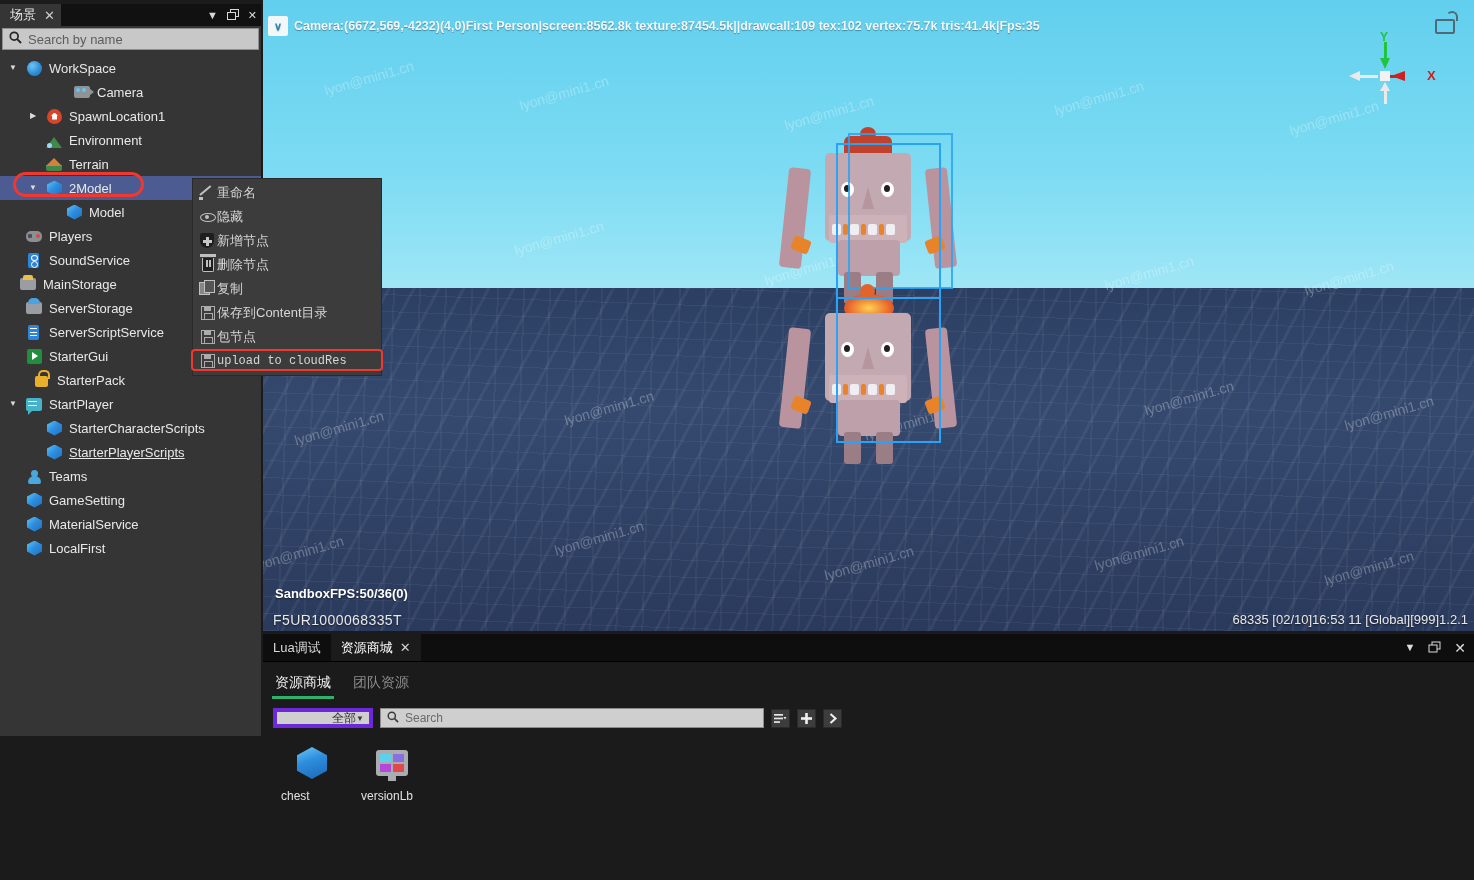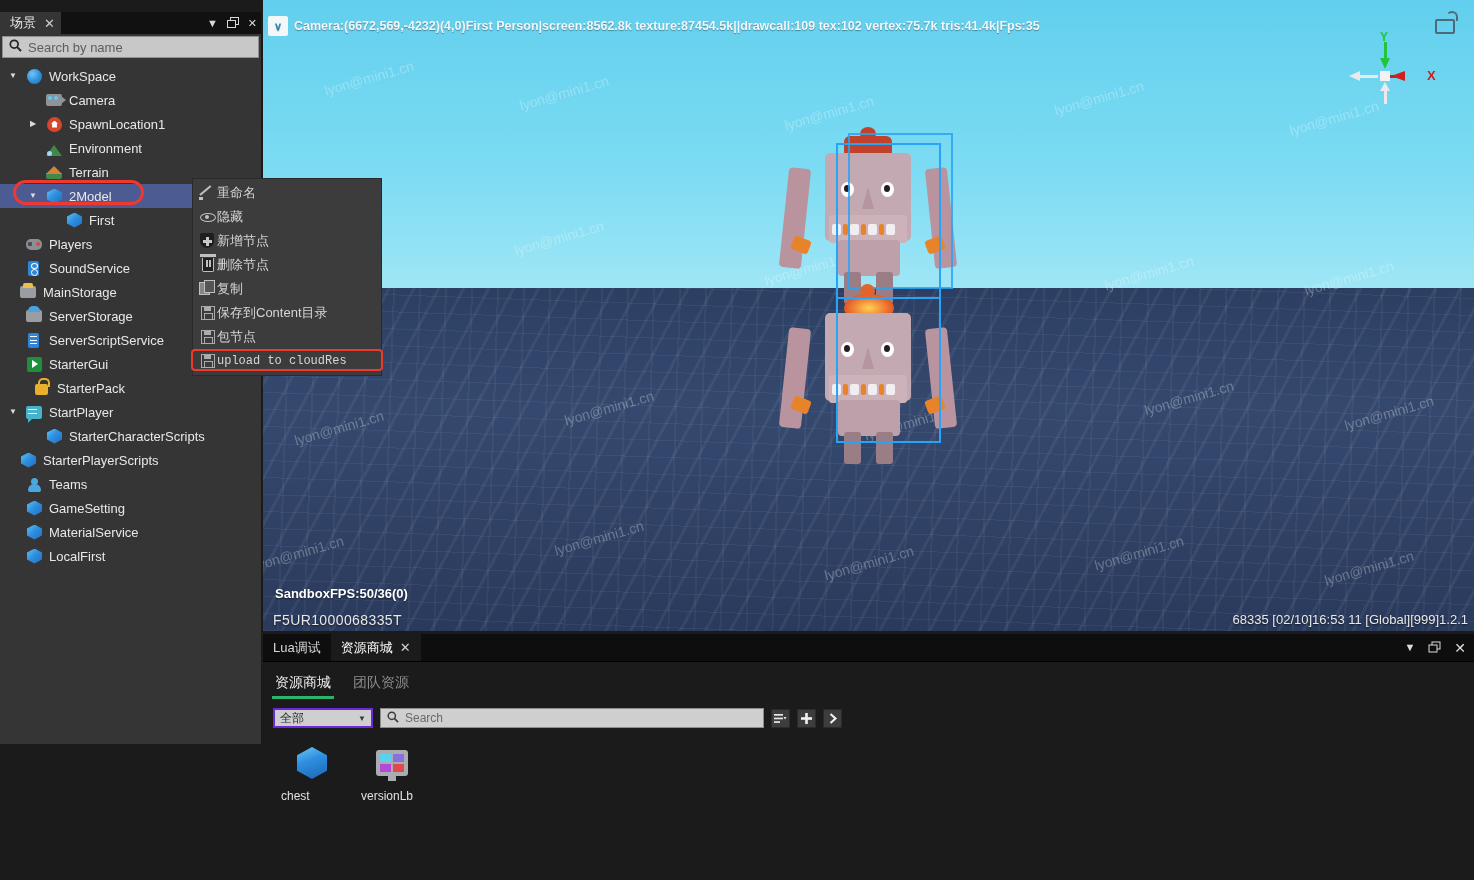--- a/index.html
+++ b/index.html
@@ -1,21 +1,21 @@
 <!DOCTYPE html>
 <html><head>
 <meta charset="utf-8">
 <style>
   * { box-sizing: border-box; margin:0; padding:0; }
   html,body{ width:1474px; height:880px; overflow:hidden;
     background:#1b1b1b; font-family:"Liberation Sans", sans-serif; }
   #app{ position:relative; width:1474px; height:880px; }
 
   
-  #scene-panel{ position:absolute; left:0; top:12px; width:262px; height:732px;
+  #scene-panel{ position:absolute; left:0; top:4px; width:262px; height:732px;
     background:#353535; border-right:1px solid #1a1a1a; }
   .panel-tabbar{ height:22px; background:#111; display:flex; align-items:center;
     position:relative; }
   .panel-tab{ height:22px; padding:0 6px 0 10px; background:#353535;
     display:flex; align-items:center; gap:8px; color:#e4e4e4; font-size:13px; }
   .panel-tab .tab-x{ font-size:13px; color:#cfcfcf; line-height:1; }
   .panel-ctrls{ position:absolute; right:4px; top:0; height:22px;
     display:flex; align-items:center; gap:9px; color:#d8d8d8; }
   .ctrl{ font-size:11px; line-height:1; cursor:default; }
   .ctrl svg{ display:block; }
@@ -266,22 +266,22 @@
     align-items:center; gap:13px; color:#dcdcdc; }
 
   .bp-body{ position:absolute; left:0; top:27px; right:0; bottom:0; background:#1b1b1b;
     border-top:1px solid #000; }
   .subtabs{ display:flex; gap:22px; padding:12px 0 0 12px; }
   .subtab{ font-size:14px; color:#8d8d8d; padding-bottom:7px; position:relative; }
   .subtab.active{ color:#f0f0f0; }
   .subtab.active:after{ content:""; position:absolute; left:-3px; right:-3px; bottom:0;
     height:3px; background:#2db26b; }
   .asset-toolbar{ display:flex; align-items:center; gap:7px; padding:9px 0 0 10px; }
-  .select-box{ width:100px; height:20px; background:#cfcfcf; border:2px solid #6d28d9;
-    display:flex; align-items:center; justify-content:space-between; padding:0 5px;
+  .select-box{ width:100px; height:20px; background:#cfcfcf; border:4px solid #6d28d9;
+    display:flex; align-items:center; justify-content:flex-end; padding:0 5px;
     font-size:12px; color:#2b2b2b; }
   .select-box .caret{ font-size:8px; color:#3a3a3a; }
   .asset-search{ width:384px; height:20px; background:#cfcfcf; border:1px solid #8c8c8c;
     display:flex; align-items:center; gap:6px; padding:0 6px; }
   .asset-search input{ flex:1; border:0; background:transparent; outline:none;
     font-size:12px; color:#3a3a3a; font-family:"Liberation Sans", sans-serif; }
   .asset-search input::placeholder{ color:#6a6a6a; }
   .tbtn{ width:19px; height:19px; background:#3d3d3d; border:1px solid #2a2a2a;
     display:flex; align-items:center; justify-content:center; color:#e6e6e6; font-size:11px; }
 
@@ -334,21 +334,21 @@
     </div>
 
     <div class="tree" id="tree">
         <div class="tree-row" style="padding-left: 6px;">
           <span class="twisty">▼</span>
           <span class="ticon">
             <span class="ic-globe" style="display: block;"></span>
           </span>
           <span class="tlabel">WorkSpace</span>
         </div>
-        <div class="tree-row" style="padding-left: 26px;">
+        <div class="tree-row" style="padding-left: 26px; margin-left: 28px;">
           <span class="twisty"></span>
           <span class="ticon">
             <span class="ic-camera" style="display: block;"></span>
           </span>
           <span class="tlabel">Camera</span>
         </div>
         <div class="tree-row" style="padding-left: 26px;">
           <span class="twisty">▶</span>
           <span class="ticon">
             <span class="ic-spawn" style="display: block;"></span>
@@ -374,21 +374,21 @@
           <span class="ticon">
             <span class="ic-cube" style="display: block;"></span>
           </span>
           <span class="tlabel">2Model</span>
         </div>
         <div class="tree-row" style="padding-left: 46px;">
           <span class="twisty"></span>
           <span class="ticon">
             <span class="ic-cube" style="display: block;"></span>
           </span>
-          <span class="tlabel">First</span>
+          <span class="tlabel">Model</span>
         </div>
         <div class="tree-row" style="padding-left: 6px;">
           <span class="twisty"></span>
           <span class="ticon">
             <span class="ic-pad" style="display: block;"></span>
           </span>
           <span class="tlabel">Players</span>
         </div>
         <div class="tree-row" style="padding-left: 6px;">
           <span class="twisty"></span>
@@ -439,21 +439,21 @@
           </span>
           <span class="tlabel">StartPlayer</span>
         </div>
         <div class="tree-row" style="padding-left: 26px;">
           <span class="twisty"></span>
           <span class="ticon">
             <span class="ic-cube" style="display: block;"></span>
           </span>
           <span class="tlabel">StarterCharacterScripts</span>
         </div>
-        <div class="tree-row" style="">
+        <div class="tree-row" style="padding-left: 26px; text-decoration: underline;">
           <span class="twisty"></span>
           <span class="ticon">
             <span class="ic-cube" style="display: block;"></span>
           </span>
           <span class="tlabel">StarterPlayerScripts</span>
         </div>
         <div class="tree-row" style="padding-left: 6px;">
           <span class="twisty"></span>
           <span class="ticon">
             <span class="ic-team" style="display: block;"></span>

